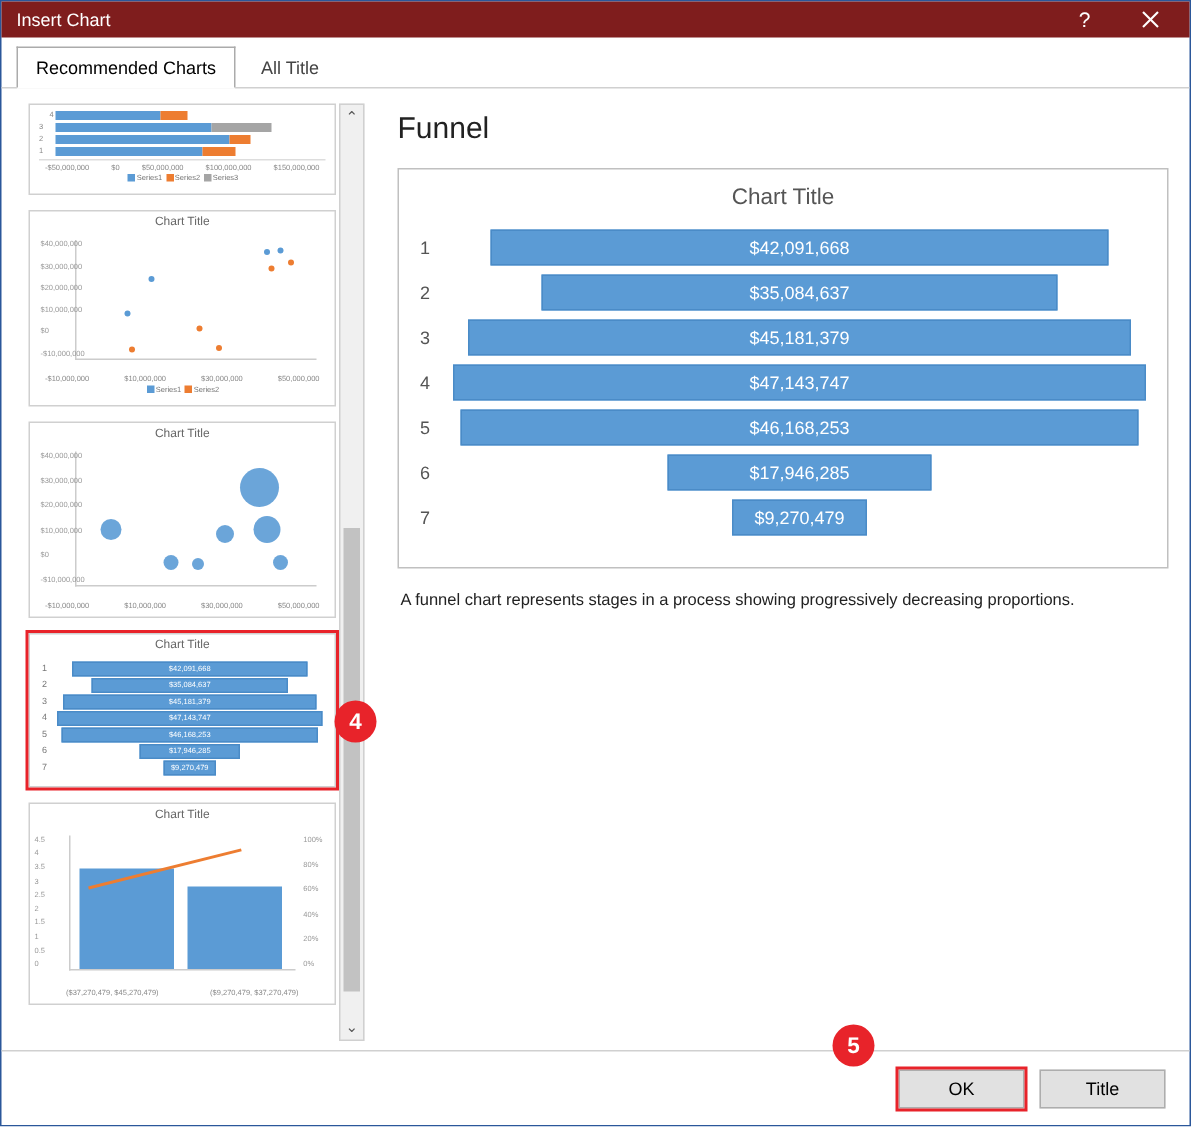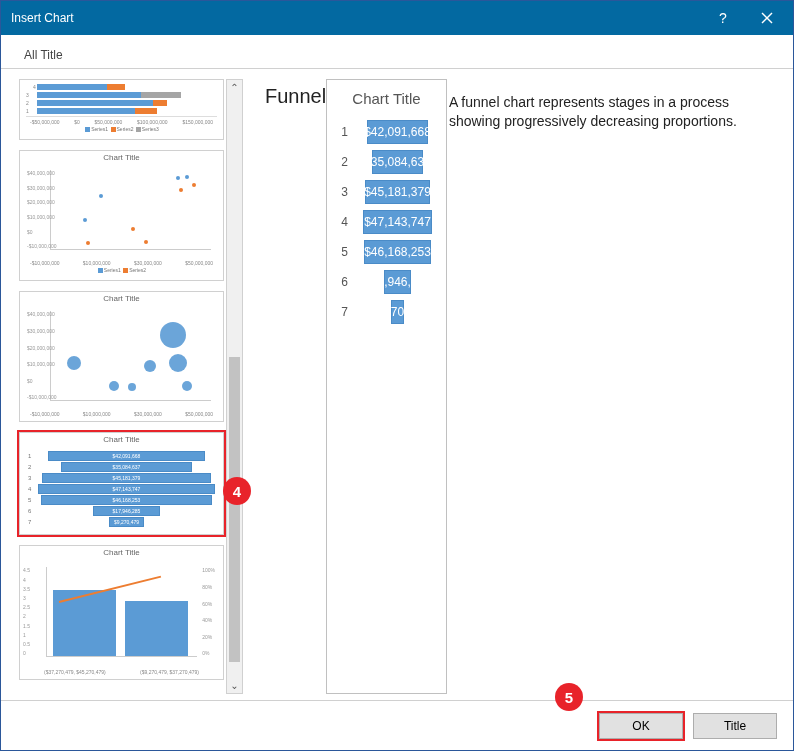--- a/index.html
+++ b/index.html
@@ -1,46 +1,46 @@
 <!DOCTYPE html>
 <html><head>
 <meta charset="utf-8">
 <style>
   * { box-sizing: border-box; margin: 0; padding: 0; }
   html, body { width: 794px; height: 751px; font-family: "Segoe UI", Tahoma, sans-serif; font-size: 12px; overflow: hidden; }
   .dialog { width: 794px; height: 751px; border: 1px solid #2b579a; background: #fff; display: flex; flex-direction: column; }
-  .titlebar { height: 34px; background: #0369a1; color: #fff; display: flex; align-items: center; padding: 0 4px 0 10px; }
+  .titlebar { height: 24px; background: #7f1d1d; color: #fff; display: flex; align-items: center; padding: 0 4px 0 10px; }
   .titletxt { flex: 1; font-size: 12px; }
   .titlebtn { width: 44px; height: 30px; display: flex; align-items: center; justify-content: center; color: #fff; font-size: 14px; }
   .titleclose svg, .titlehelp svg { stroke: #fff; }
   .tabs { display: flex; border-bottom: 1px solid #d0d0d0; padding: 6px 10px 0 10px; gap: 4px; }
   .tab { padding: 6px 12px; border: 1px solid transparent; border-bottom: none; font-size: 12px; color: #444; }
   .tab.active { border: 1px solid #ababab; border-bottom: 1px solid #fff; margin-bottom: -1px; background: #fff; color: #000; }
   .body { flex: 1; display: flex; padding: 10px 14px 6px 18px; overflow: hidden; }
   .left { width: 224px; display: flex; align-items: stretch; }
   .thumbs { flex: 1; display: flex; flex-direction: column; gap: 10px; }
   .vscroll { width: 17px; background: #f0f0f0; border: 1px solid #d0d0d0; display: flex; flex-direction: column; justify-content: space-between; align-items: center; padding: 2px 0; }
   .vscroll .arrow { font-size: 10px; color: #555; }
   .vscroll .track { flex: 1; width: 100%; position: relative; }
   .vscroll .sthumb { position: absolute; left: 2px; right: 2px; top: 45%; height: 52%; background: #c2c2c2; }
   .thumb { border: 1px solid #d0d0d0; width: 205px; background: #fff; }
   .thumb.selected { outline: 2px solid #e8232a; outline-offset: 0; }
   .thumb .th-title { font-size: 8px; text-align:center; color:#666; padding: 2px 0; }
   .thumb .th-body { padding: 2px 6px 4px 6px; }
-  .preview { flex: 1; padding: 0 0 0 22px; position: relative; display:flex; flex-direction:row; }
+  .preview { flex: 1; padding: 0 0 0 22px; position: relative; display:flex; flex-direction:column; }
   .preview-title { font-size: 20px; color: #222; margin: 6px 0 14px 0; font-weight: 400; }
   .chartbox { border: 1px solid #d0d0d0; border-top: 1px solid #bfbfbf; border-bottom: 1px solid #bfbfbf; border-left: 1px solid #bfbfbf; border-right: 1px solid #bfbfbf; border-width: 1px; box-shadow: 0 0 0 0 #000; }
   .chartbox { border: 1px solid #c0c0c0; }
   .chart-title { text-align: center; font-size: 15px; color: #555; padding: 10px 0 10px 0; }
   .funnel-rows { padding: 0 14px 18px 14px; }
   .frow { display: flex; align-items: center; height: 30px; }
   .frow .lbl { width: 22px; font-size: 12px; color: #555; text-align: left; }
   .frow .bararea { flex: 1; display: flex; justify-content: center; align-items: center; height: 24px; }
   .frow .bar { background: #5b9bd5; color: #fff; font-size: 12px; height: 24px; display:flex; align-items:center; justify-content:center; border: 1px solid #4a8bc7; }
-  .desc { font-size: 14px; color: #222; margin: 14px 2px 0 2px; line-height: 1.35; }
+  .desc { font-size: 11px; color: #222; margin: 14px 2px 0 2px; line-height: 1.35; }
   .footer { height: 50px; border-top: 1px solid #d0d0d0; display:flex; justify-content:flex-end; align-items:center; padding: 0 16px; gap: 10px; }
   .btn { min-width: 84px; height: 26px; border: 1px solid #adadad; background: #e1e1e1; font-size: 12px; display:flex; align-items:center; justify-content:center; }
   .btn.ok { outline: 2px solid #e8232a; }
   .marker { position: absolute; width: 28px; height: 28px; border-radius: 50%; background: #e8232a; color: #fff; font-size: 15px; font-weight: 600; display:flex; align-items:center; justify-content:center; }
   .tiny { font-size: 5px; color: #888; }
   
   .bubbleplot { height: 90px; position: relative; border-left:1px solid #ccc; border-bottom:1px solid #ccc; margin: 4px 6px 10px 24px; }
   .bub { position:absolute; background:#5b9bd5; border-radius:50%; opacity:0.9; }
   
   .tinybars { padding:2px 4px 6px 4px; border-bottom: 0; }
@@ -75,20 +75,21 @@
     </div>
     <div class="titlebtn titleclose">
       <svg width="12" height="12" viewBox="0 0 12 12">
           <line x1="1" y1="1" x2="11" y2="11" stroke="#fff" stroke-width="1.4"></line>
           <line x1="11" y1="1" x2="1" y2="11" stroke="#fff" stroke-width="1.4"></line>
         </svg>
     </div>
   </div>
 
   <div class="tabs">
+    <div class="tab active">Recommended Charts</div>
     <div class="tab">All Title</div>
   </div>
 
   <div class="body">
     <div class="left">
       <div class="thumbs">
 
         <div class="thumb">
           <div class="th-body tinybars">
             <div class="tbr">

